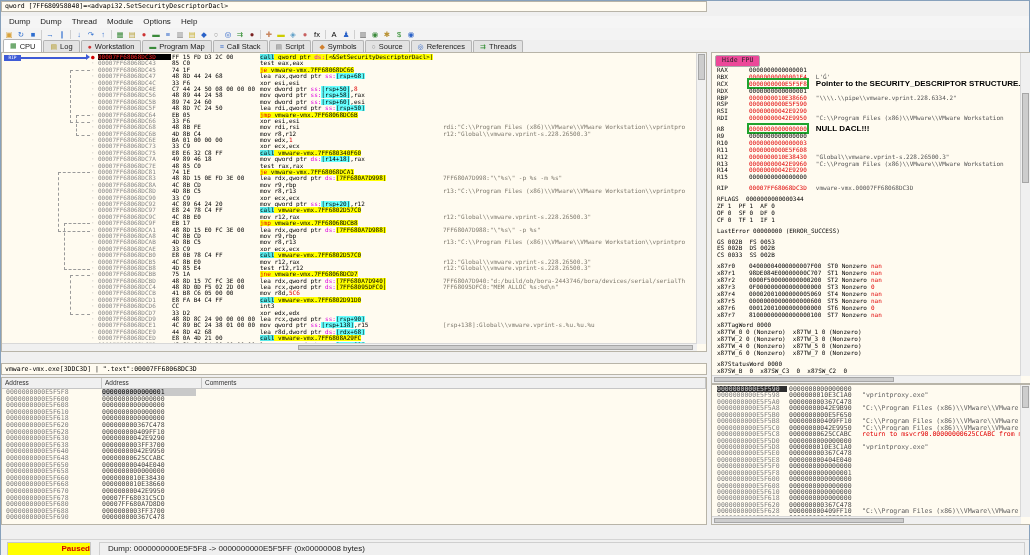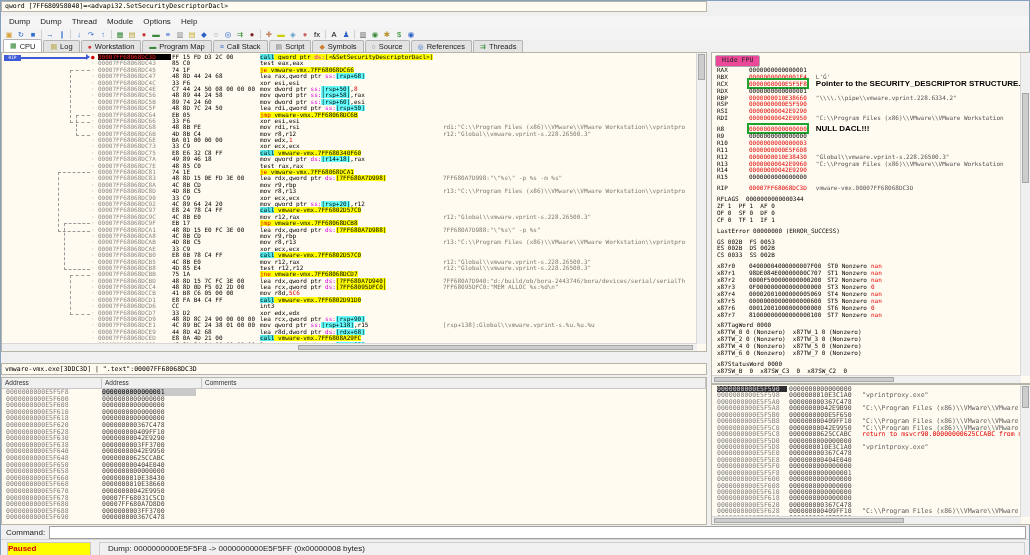--- a/index.html
+++ b/index.html
@@ -102,21 +102,21 @@
   .s3.ret{color:#e00000;}
   .sr.sel .s1{background:#2e2e2e;color:#cfcfcf;}
   
   .cmdbar{position:absolute;left:0;top:524px;right:0;height:14px;background:#f0f0f0;display:flex;align-items:center;}
   .cmdlabel{font-size:8px;color:#222;padding:0 4px 0 5px;}
   .cmdinput{flex:1;height:11px;margin-right:3px;border:1px solid #a0a0a0;background:#fff;
     font:7px "DejaVu Sans Mono",monospace;padding:0 2px;}
   .statusbar{position:absolute;left:0;top:538px;right:0;height:17px;background:#f0f0f0;
     border-top:1px solid #d4d4d4;display:flex;align-items:center;}
   .paused{margin-left:6px;width:82px;height:12px;background:#ffff00;color:#d00000;font-weight:bold;
-    font-size:8px;text-align:left;line-height:12px;border:1px solid #c8c8c8;}
+    font-size:8px;text-align:right;line-height:12px;border:1px solid #c8c8c8;}
   .dumpinfo{margin-left:8px;font-size:8px;color:#222;border-left:1px solid #cfcfcf;padding-left:8px;
     height:12px;line-height:12px;flex:1;border:1px solid #cfcfcf;background:#f0f0f0;margin-right:4px;}
 </style>
 </head>
 <body>
 
 <div class="window">
   <div class="menubar" id="menubar">
       <span class="menuitem">Dump</span>
       <span class="menuitem">Dump</span>
@@ -834,22 +834,18 @@
         </div>
       </div>
     <div class="vscroll">
         <div class="vthumb" style="top:1px;height:22px;"></div>
       </div>
     <div class="hscroll">
         <div class="hthumb" style="left:2px;width:190px;"></div>
       </div>
   </div>
 
-  <div class="cmdbar">
-    <span class="cmdlabel">Command:</span>
-    <input class="cmdinput" value="" style="">
-  </div>
 
   <div class="statusbar">
     <div class="paused">Paused</div>
     <div class="dumpinfo">Dump: 0000000000E5F5F8 -&gt; 0000000000E5F5FF (0x00000008 bytes)</div>
   </div>
 </div>
 
 </body></html>

